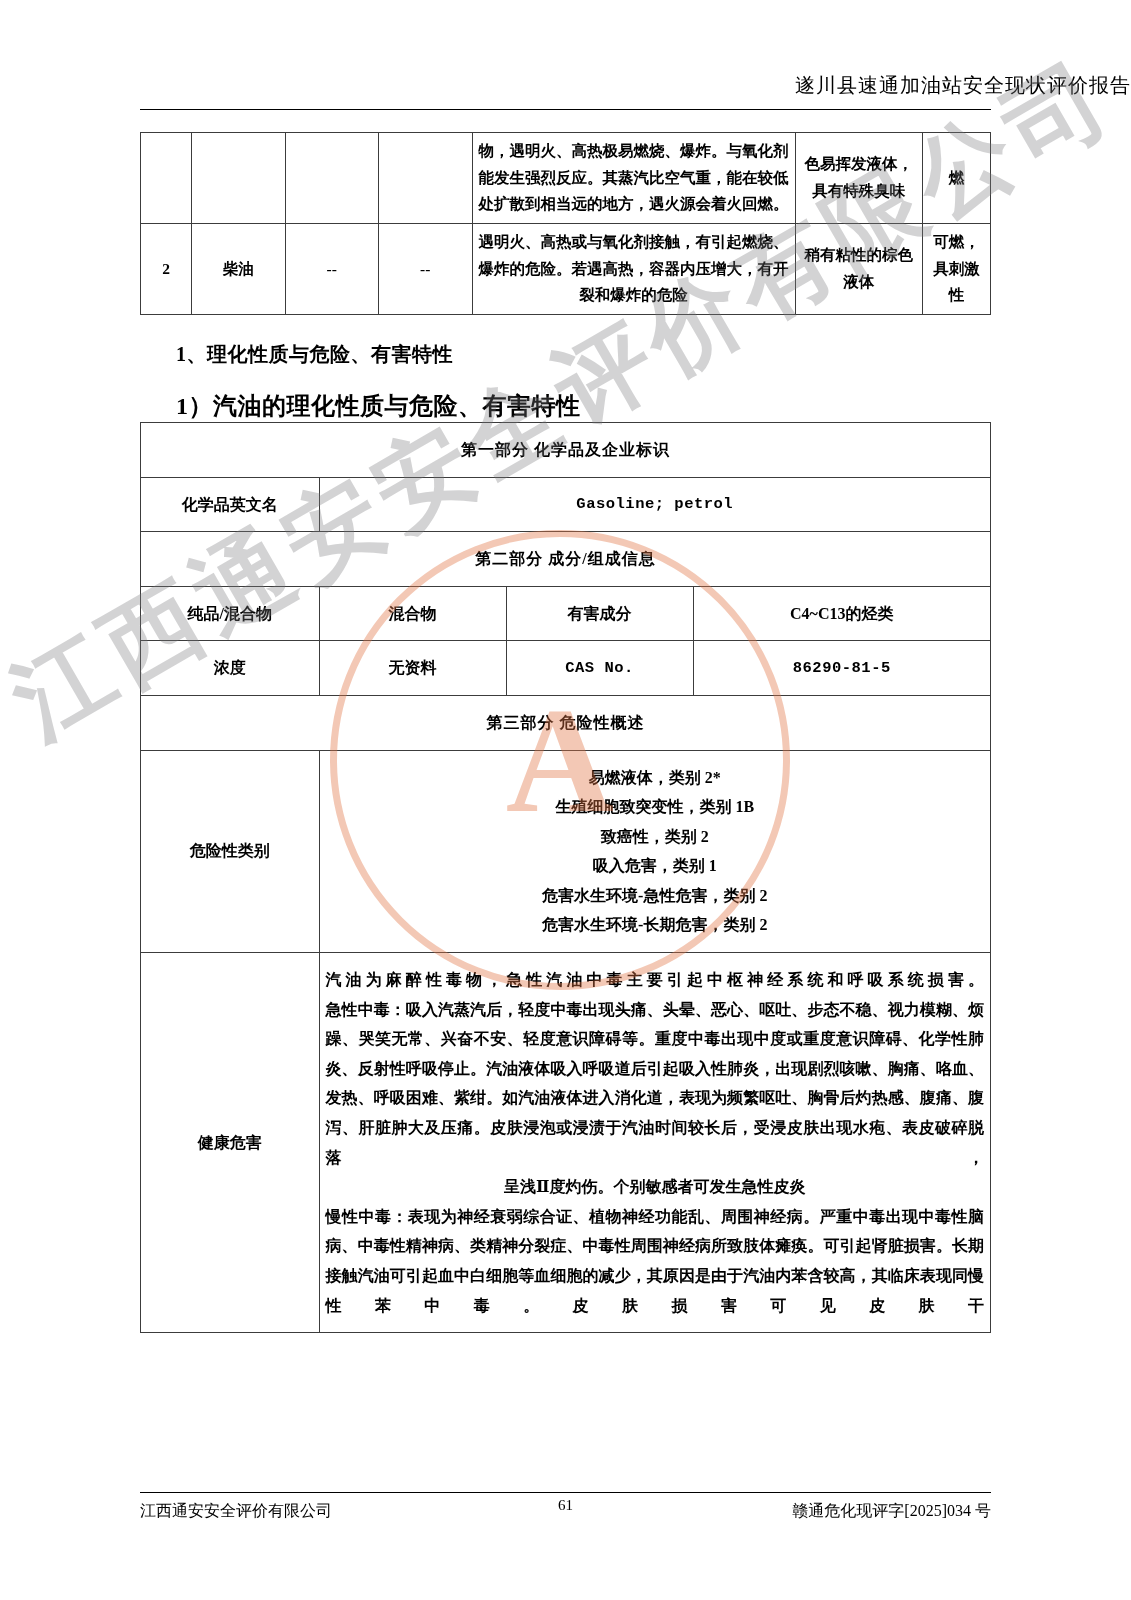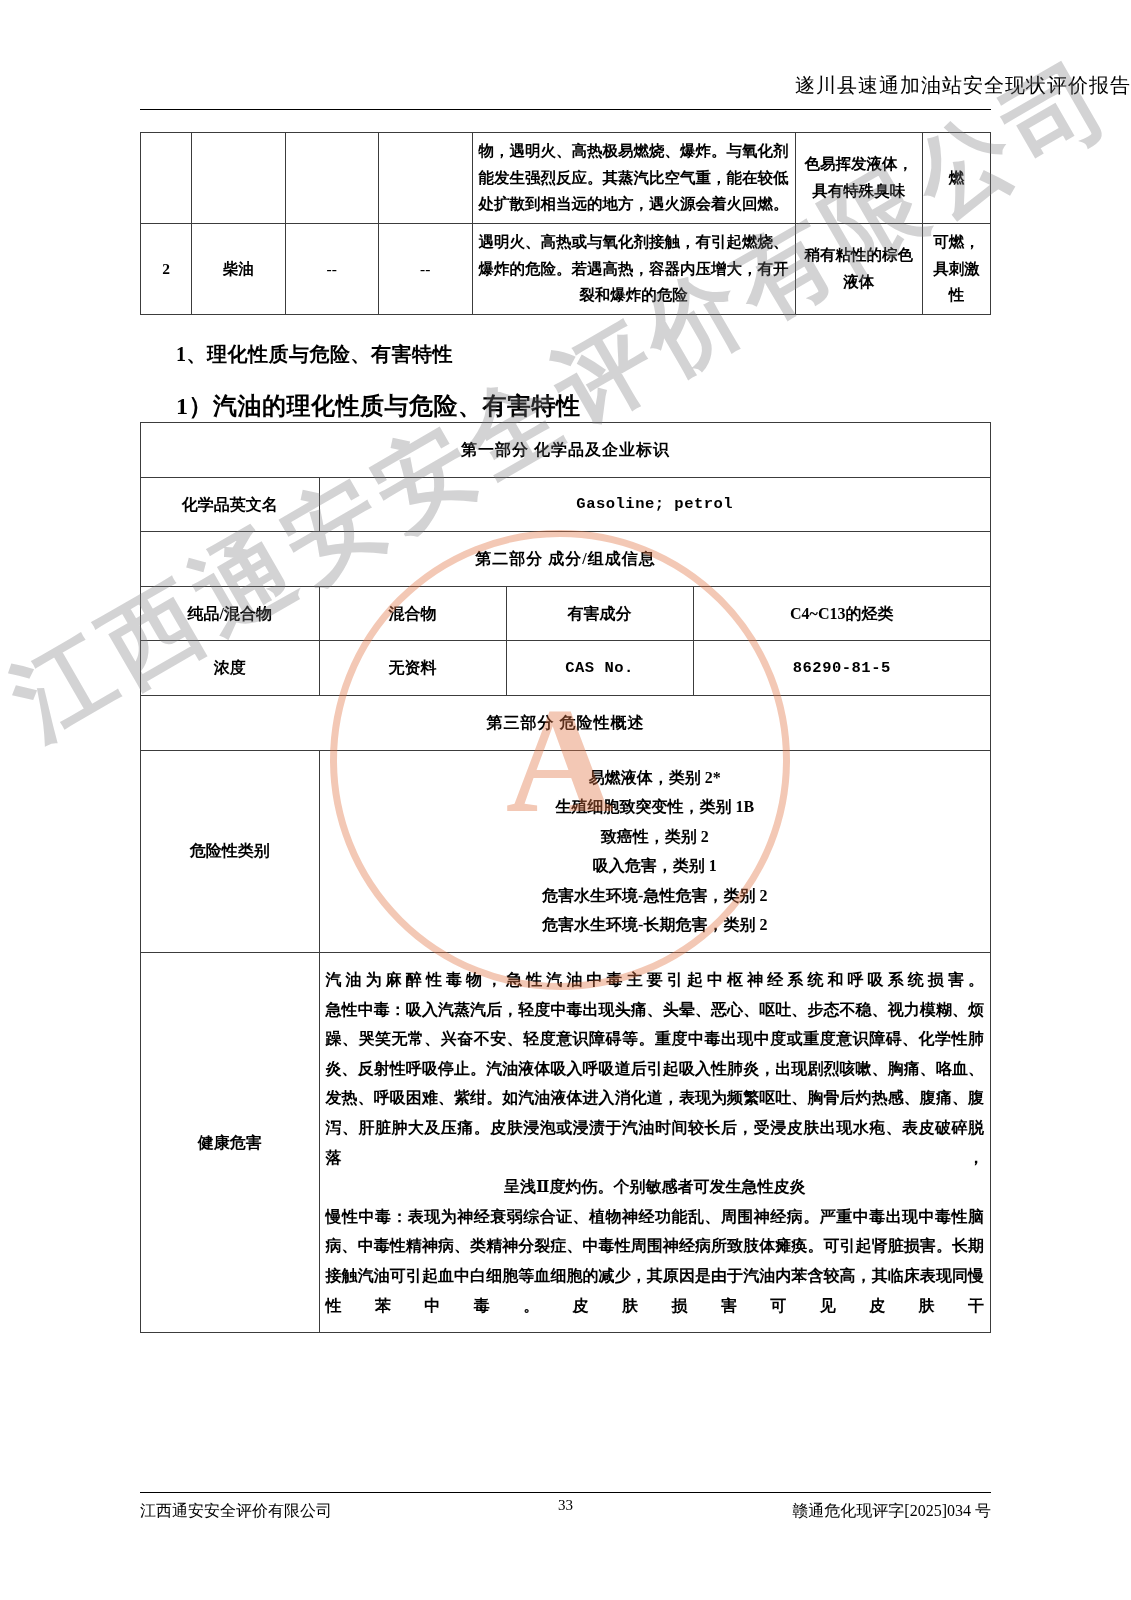--- a/index.html
+++ b/index.html
@@ -283,17 +283,17 @@
             <p>慢性中毒：表现为神经衰弱综合证、植物神经功能乱、周围神经病。严重中毒出现中毒性脑病、中毒性精神病、类精神分裂症、中毒性周围神经病所致肢体瘫痪。可引起肾脏损害。长期接触汽油可引起血中白细胞等血细胞的减少，其原因是由于汽油内苯含较高，其临床表现同慢性苯中毒。皮肤损害可见皮肤干</p>
           </td>
         </tr>
       </tbody>
     </table>
 
   </div>
 
   <div class="footer">
     <span>江西通安安全评价有限公司</span>
-    <span class="pageno">33</span>
+    <span class="pageno">61</span>
     <span>赣通危化现评字[2025]034 号</span>
   </div>
 
 </div>
 
 </body></html>

